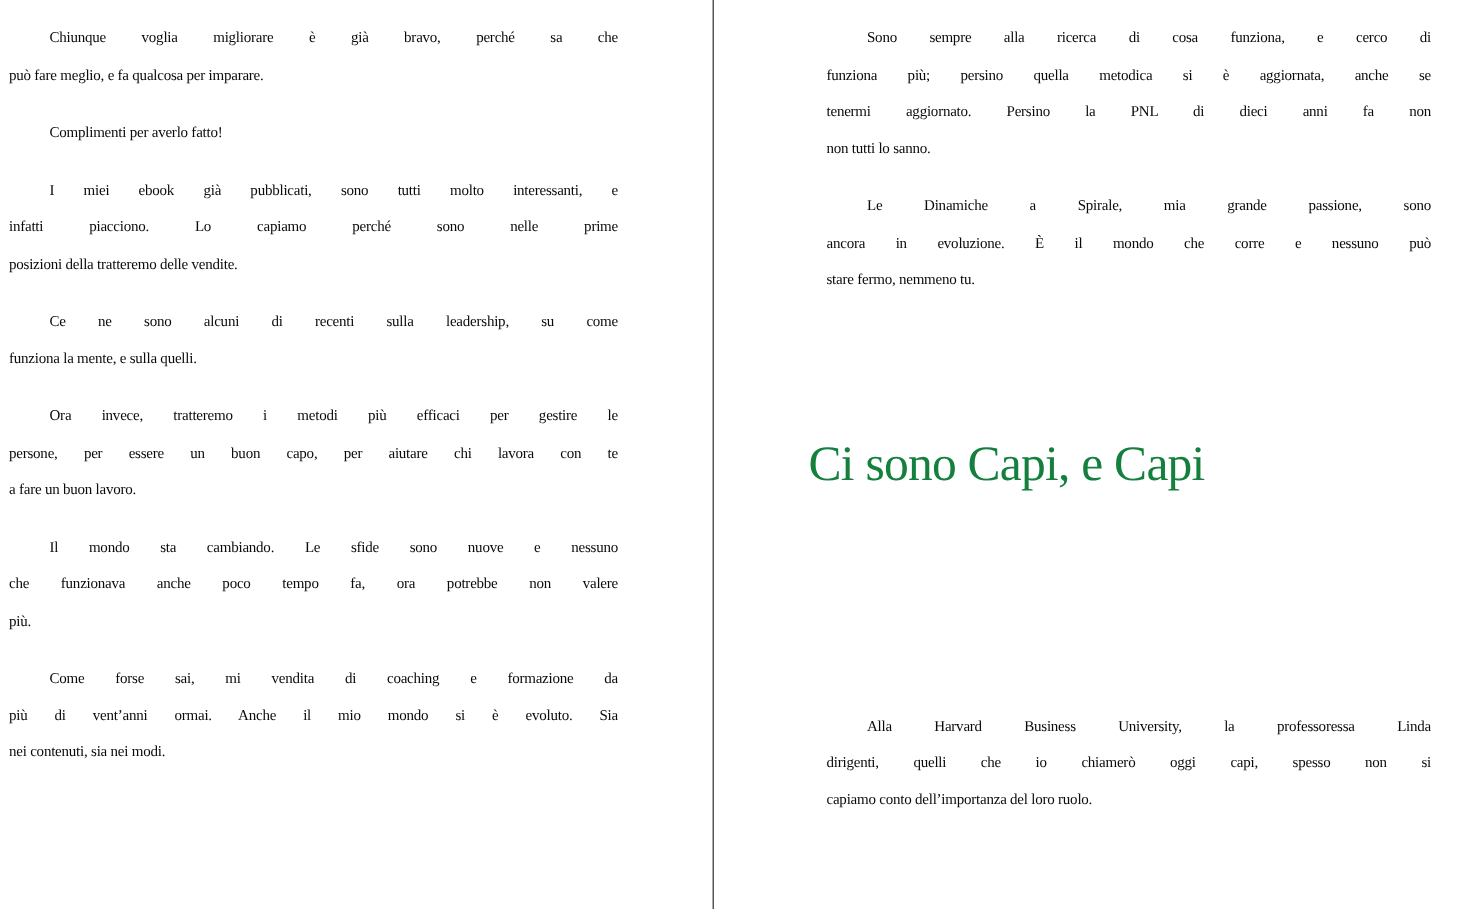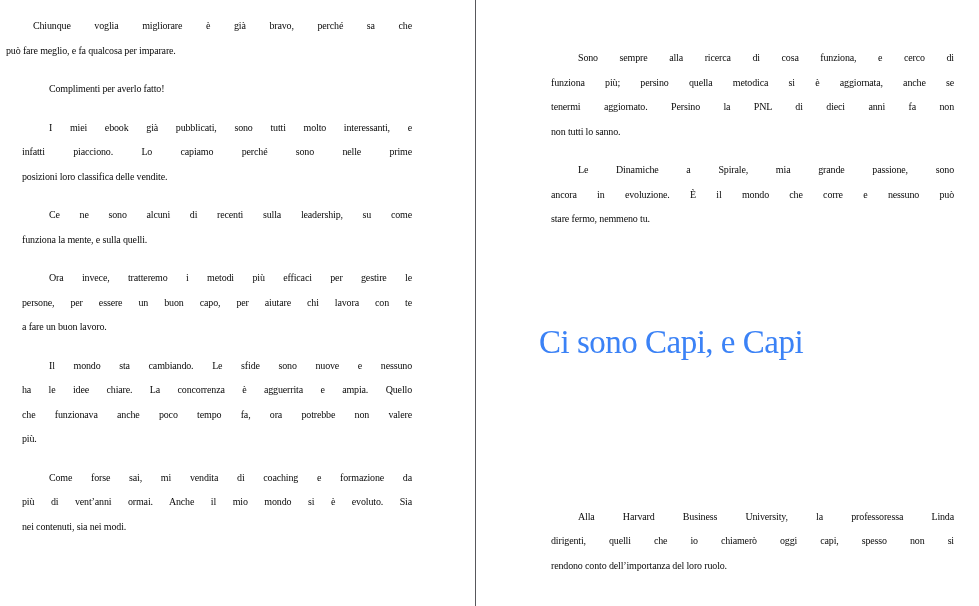--- a/index.html
+++ b/index.html
@@ -20,36 +20,34 @@
     position: absolute;
     top: 14px;
   }
   .page-left {
     left: 6px;
     width: 406px;
   }
   .page-right {
     left: 539px;
     width: 415px;
-    margin-top: 32px;
   }
   .divider {
     position: absolute;
     left: 474.5px;
     top: 0;
     width: 1.5px;
     height: 606px;
     background: #58585c;
   }
   .paragraph {
     margin: 0;
   }
   .paragraph + .paragraph {
     margin-top: 14px;
-    margin-left: 16px;
   }
   .page-right .paragraph {
     margin-left: 12px;
   }
   .line {
     font-size: 10px;
     line-height: 24.5px;
     letter-spacing: -0.15px;
     text-align: justify;
     text-align-last: justify;
@@ -59,21 +57,21 @@
   }
   .line.last {
     text-align-last: left;
   }
   .chapter-heading {
     margin: 89px 0 0 0;
     font-size: 33px;
     line-height: 42px;
     font-weight: normal;
     letter-spacing: -0.5px;
-    color: #3b82f6;
+    color: #15803d;
   }
   .rp-bottom {
     margin-top: 142px;
     font-family: Liberation Serif, serif;
   }
 </style>
 </head>
 <body>
 
 <div class="spread">
@@ -82,34 +80,33 @@
       <div class="paragraph">
         <div class="line first">Chiunque voglia migliorare è già bravo, perché sa che</div>
         <div class="line last">può fare meglio, e fa qualcosa per imparare.</div>
       </div>
       <div class="paragraph">
         <div class="line first last">Complimenti per averlo fatto!</div>
       </div>
       <div class="paragraph">
         <div class="line first">I miei ebook già pubblicati, sono tutti molto interessanti, e</div>
         <div class="line">infatti piacciono. Lo capiamo perché sono nelle prime</div>
-        <div class="line last">posizioni loro classifica delle vendite.</div>
+        <div class="line last">posizioni della tratteremo delle vendite.</div>
       </div>
       <div class="paragraph">
         <div class="line first">Ce ne sono alcuni di recenti sulla leadership, su come</div>
         <div class="line last">funziona la mente, e sulla quelli.</div>
       </div>
       <div class="paragraph">
         <div class="line first">Ora invece, tratteremo i metodi più efficaci per gestire le</div>
         <div class="line">persone, per essere un buon capo, per aiutare chi lavora con te</div>
         <div class="line last">a fare un buon lavoro.</div>
       </div>
       <div class="paragraph">
         <div class="line first">Il mondo sta cambiando. Le sfide sono nuove e nessuno</div>
-        <div class="line">ha le idee chiare. La concorrenza è agguerrita e ampia. Quello</div>
         <div class="line">che funzionava anche poco tempo fa, ora potrebbe non valere</div>
         <div class="line last">più.</div>
       </div>
       <div class="paragraph">
         <div class="line first">Come forse sai, mi vendita di coaching e formazione da</div>
         <div class="line">più di vent’anni ormai. Anche il mio mondo si è evoluto. Sia</div>
         <div class="line last">nei contenuti, sia nei modi.</div>
       </div>
     </div>
 
@@ -127,18 +124,18 @@
           <div class="line first">Le Dinamiche a Spirale, mia grande passione, sono</div>
           <div class="line">ancora in evoluzione. È il mondo che corre e nessuno può</div>
           <div class="line last">stare fermo, nemmeno tu.</div>
         </div>
       </div>
     <h1 class="chapter-heading">Ci sono Capi, e Capi</h1>
     <div class="rp-bottom">
         <div class="paragraph">
           <div class="line first">Alla Harvard Business University, la professoressa Linda</div>
           <div class="line">dirigenti, quelli che io chiamerò oggi capi, spesso non si</div>
-          <div class="line last">rendono conto dell’importanza del loro ruolo.</div>
+          <div class="line last">capiamo conto dell’importanza del loro ruolo.</div>
         </div>
       </div>
   </div>
 
 </div>
 
 </body></html>

